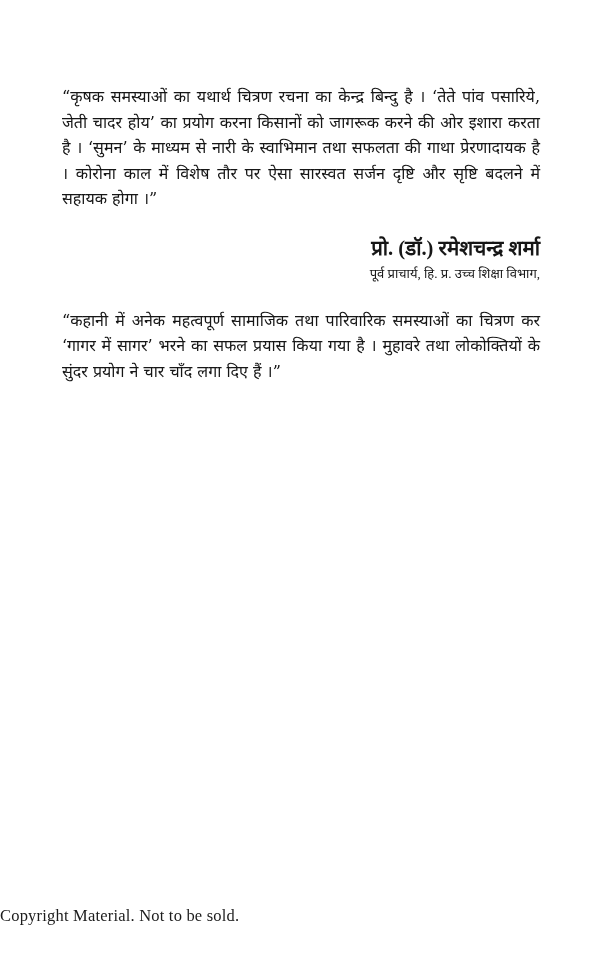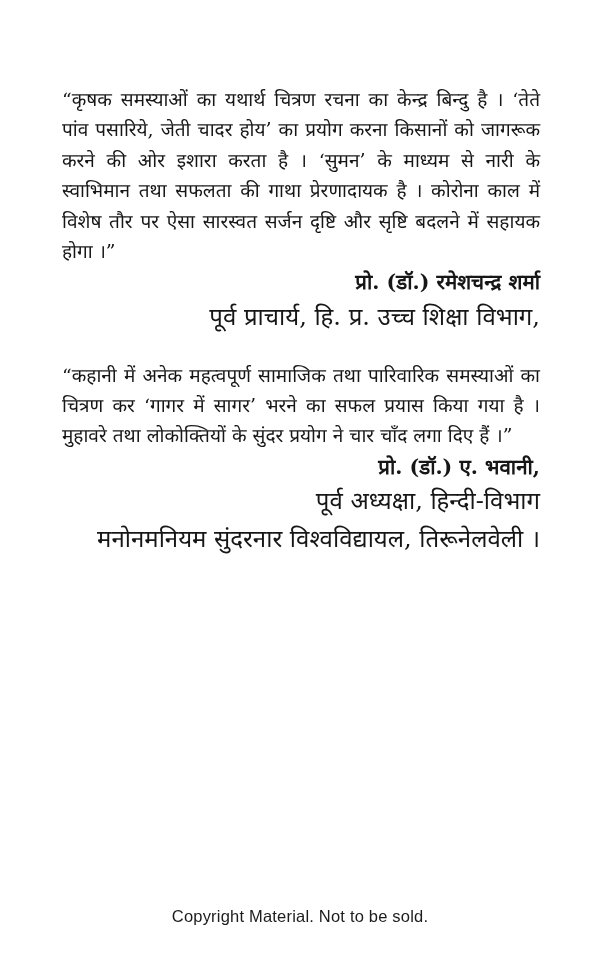--- a/index.html
+++ b/index.html
@@ -21,45 +21,45 @@
     background: #ffffff;
   }
   .content {
     padding: 84px 60px 0 62px;
   }
   .testimonial {
     margin-bottom: 23px;
   }
   .quote {
     margin: 0;
-    font-size: 19px;
+    font-size: 16px;
     line-height: 1.6;
     text-align: justify;
     text-justify: inter-word;
   }
   .attr {
-    margin-top: 0;
+    margin-top: 20px;
     text-align: right;
+    font-family: Liberation Serif, serif;
   }
   .author {
     font-weight: bold;
     font-size: 20.5px;
     line-height: 1.58;
   }
   .desig {
-    font-size: 24px;
+    font-size: 13px;
     line-height: 1.58;
   }
   .footer {
     position: absolute;
     left: 0;
     right: 0;
     bottom: 34px;
-    text-align: center;
-    font-family: Liberation Sans, sans-serif;
+    font-family: Liberation Serif, serif;
     font-size: 16.5px;
     color: #1c1c1c;
     letter-spacing: 0.2px;
   }
 </style>
 </head>
 <body>
 
 <div class="page">
   <div class="content">
@@ -67,25 +67,20 @@
     <section class="testimonial">
       <p class="quote">“कृषक समस्याओं का यथार्थ चित्रण रचना का केन्द्र बिन्दु है । ‘तेते पांव पसारिये, जेती चादर होय’ का प्रयोग करना किसानों को जागरूक करने की ओर इशारा करता है । ‘सुमन’ के माध्यम से नारी के स्वाभिमान तथा सफलता की गाथा प्रेरणादायक है । कोरोना काल में विशेष तौर पर ऐसा सारस्वत सर्जन दृष्टि और सृष्टि बदलने में सहायक होगा ।”</p>
       <div class="attr">
         <div class="author">प्रो. (डॉ.) रमेशचन्द्र शर्मा</div>
         <div class="desig">पूर्व प्राचार्य, हि. प्र. उच्च शिक्षा विभाग,</div>
       </div>
     </section>
 
     <section class="testimonial">
       <p class="quote">“कहानी में अनेक महत्वपूर्ण सामाजिक तथा पारिवारिक समस्याओं का चित्रण कर ‘गागर में सागर’ भरने का सफल प्रयास किया गया है । मुहावरे तथा लोकोक्तियों के सुंदर प्रयोग ने चार चाँद लगा दिए हैं ।”</p>
-      <div class="attr">
-        <div class="author">प्रो. (डॉ.) ए. भवानी,</div>
-        <div class="desig">पूर्व अध्यक्षा, हिन्दी-विभाग</div>
-        <div class="desig">मनोनमनियम सुंदरनार विश्वविद्यायल, तिरूनेलवेली ।</div>
-      </div>
     </section>
 
     <section class="testimonial">
     </section>
 
   </div>
 
   <div class="footer">Copyright Material. Not to be sold.</div>
 </div>
 

